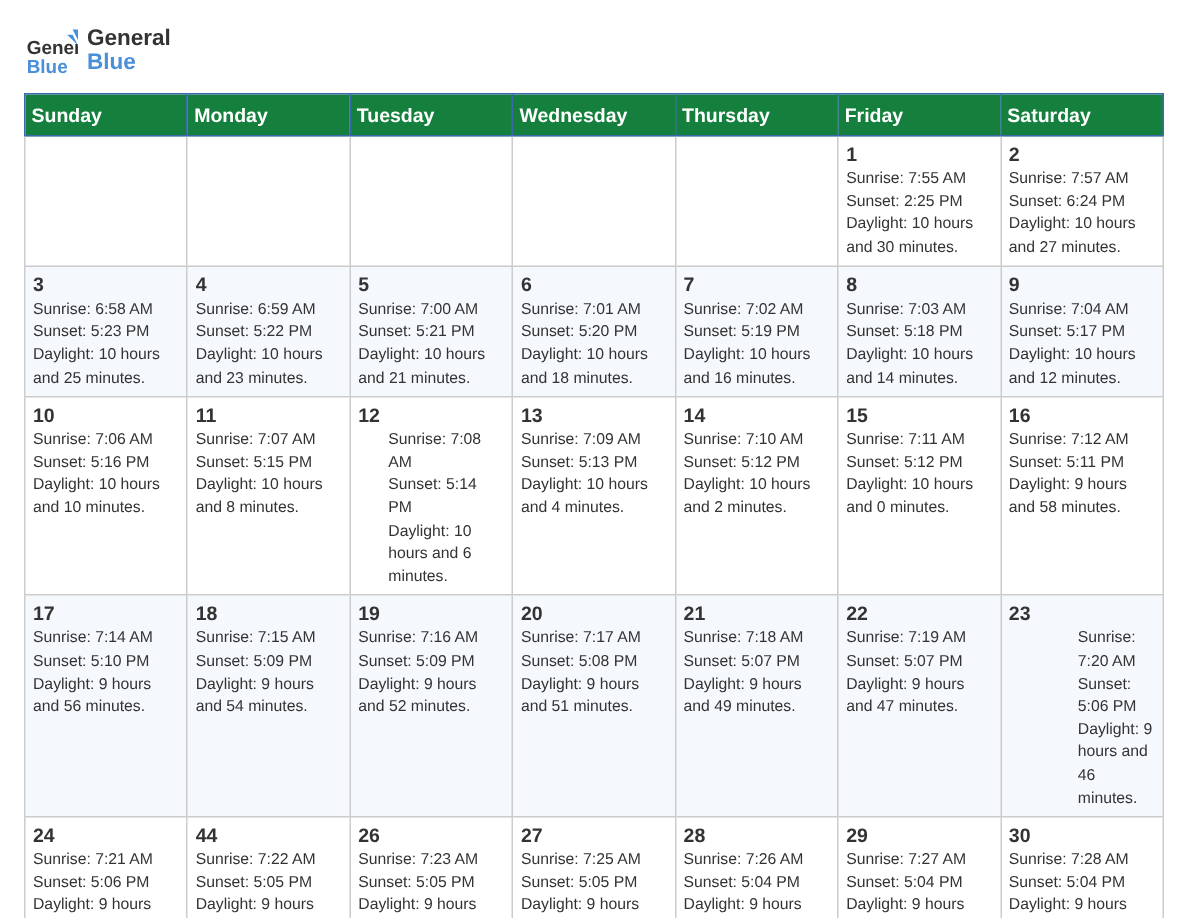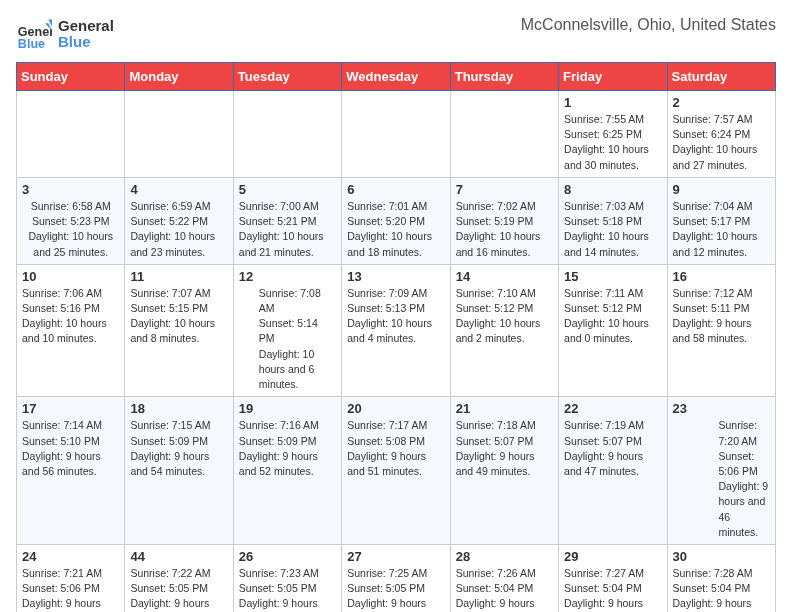--- a/index.html
+++ b/index.html
@@ -36,21 +36,21 @@
     .location-title {
       font-size: 16px;
       color: #555;
     }
     .calendar {
       width: 100%;
       border-collapse: collapse;
       border: 1px solid #ccc;
     }
     .calendar th {
-      background-color: #ef4444;
+      background-color: #15803d;
       color: #fff;
       font-size: 13px;
       font-weight: bold;
       padding: 6px 4px;
       text-align: left;
       border: 1px solid #3a6aad;
     }
     .calendar td {
       vertical-align: top;
       padding: 4px 5px;
@@ -92,21 +92,20 @@
       <text x="2" y="36" font-size="14" font-weight="bold" fill="#4a90d9">Blue</text>
       <polygon points="32,8 40,16 36,8" fill="#4a90d9"></polygon>
       <polygon points="36,4 40,12 40,4" fill="#4a90d9"></polygon>
     </svg>
     <div>
       <div style="font-size:15px;font-weight:bold;color:#333;line-height:1.1;">General</div>
       <div style="font-size:15px;font-weight:bold;color:#4a90d9;line-height:1.1;">Blue</div>
     </div>
   </div>
   <div class="title-section">
-    <div class="location-title">McConnelsville, Ohio, United States</div>
   </div>
 </div>
 
 <table class="calendar">
   <thead>
     <tr>
     <th>Sunday</th>
         <th>Monday</th>
         <th>Tuesday</th>
         <th>Wednesday</th>
@@ -118,34 +117,34 @@
   <tbody id="calendar-body">
   <tr>
         <td class="empty-cell"></td>
         <td class="empty-cell"></td>
         <td class="empty-cell"></td>
         <td class="empty-cell"></td>
         <td class="empty-cell"></td>
         <td>
           <span class="day-number">1</span>
           <div class="day-info" style="white-space: pre-line;">Sunrise: 7:55 AM
-Sunset: 6:25 PM
+Sunset: 2:25 PM
 Daylight: 10 hours and 30 minutes.</div>
         </td>
         <td>
           <span class="day-number">2</span>
           <div class="day-info" style="white-space: pre-line;">Sunrise: 7:57 AM
 Sunset: 6:24 PM
 Daylight: 10 hours and 27 minutes.</div>
         </td>
       </tr>
       <tr>
         <td>
           <span class="day-number">3</span>
-          <div class="day-info" style="white-space: pre-line; text-align: center;">Sunrise: 6:58 AM
+          <div class="day-info" style="white-space: pre-line;">Sunrise: 6:58 AM
 Sunset: 5:23 PM
 Daylight: 10 hours and 25 minutes.</div>
         </td>
         <td>
           <span class="day-number">4</span>
           <div class="day-info" style="white-space: pre-line;">Sunrise: 6:59 AM
 Sunset: 5:22 PM
 Daylight: 10 hours and 23 minutes.</div>
         </td>
         <td>

